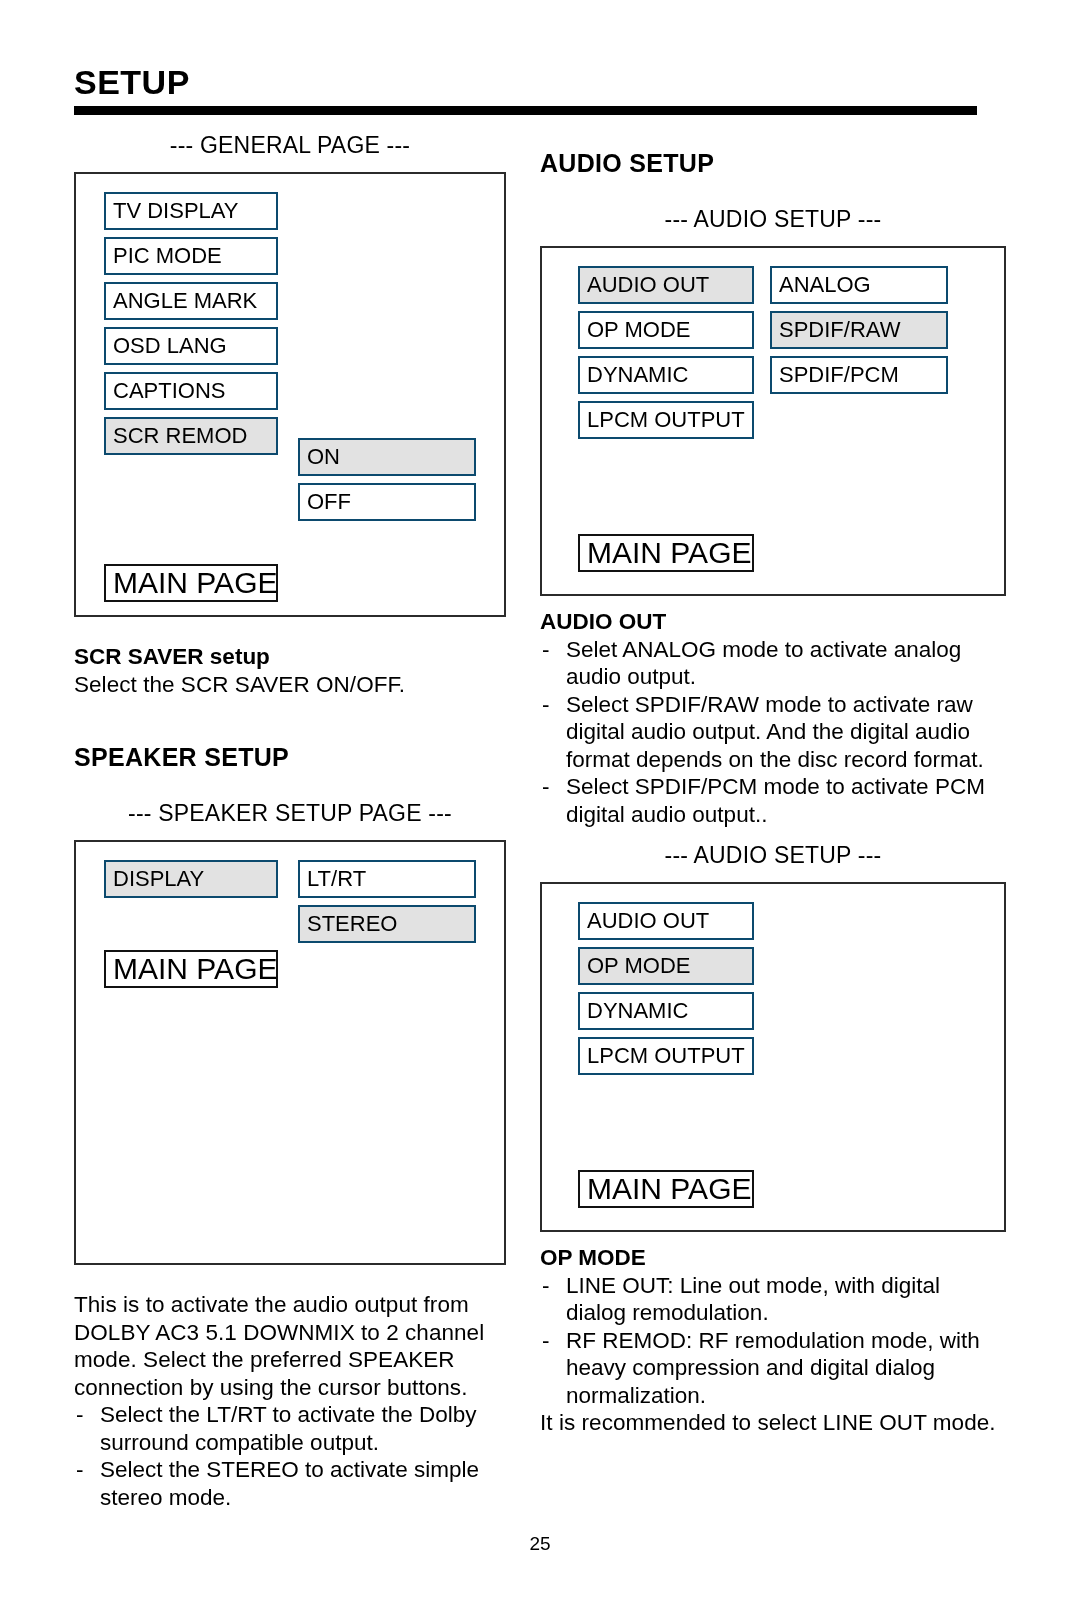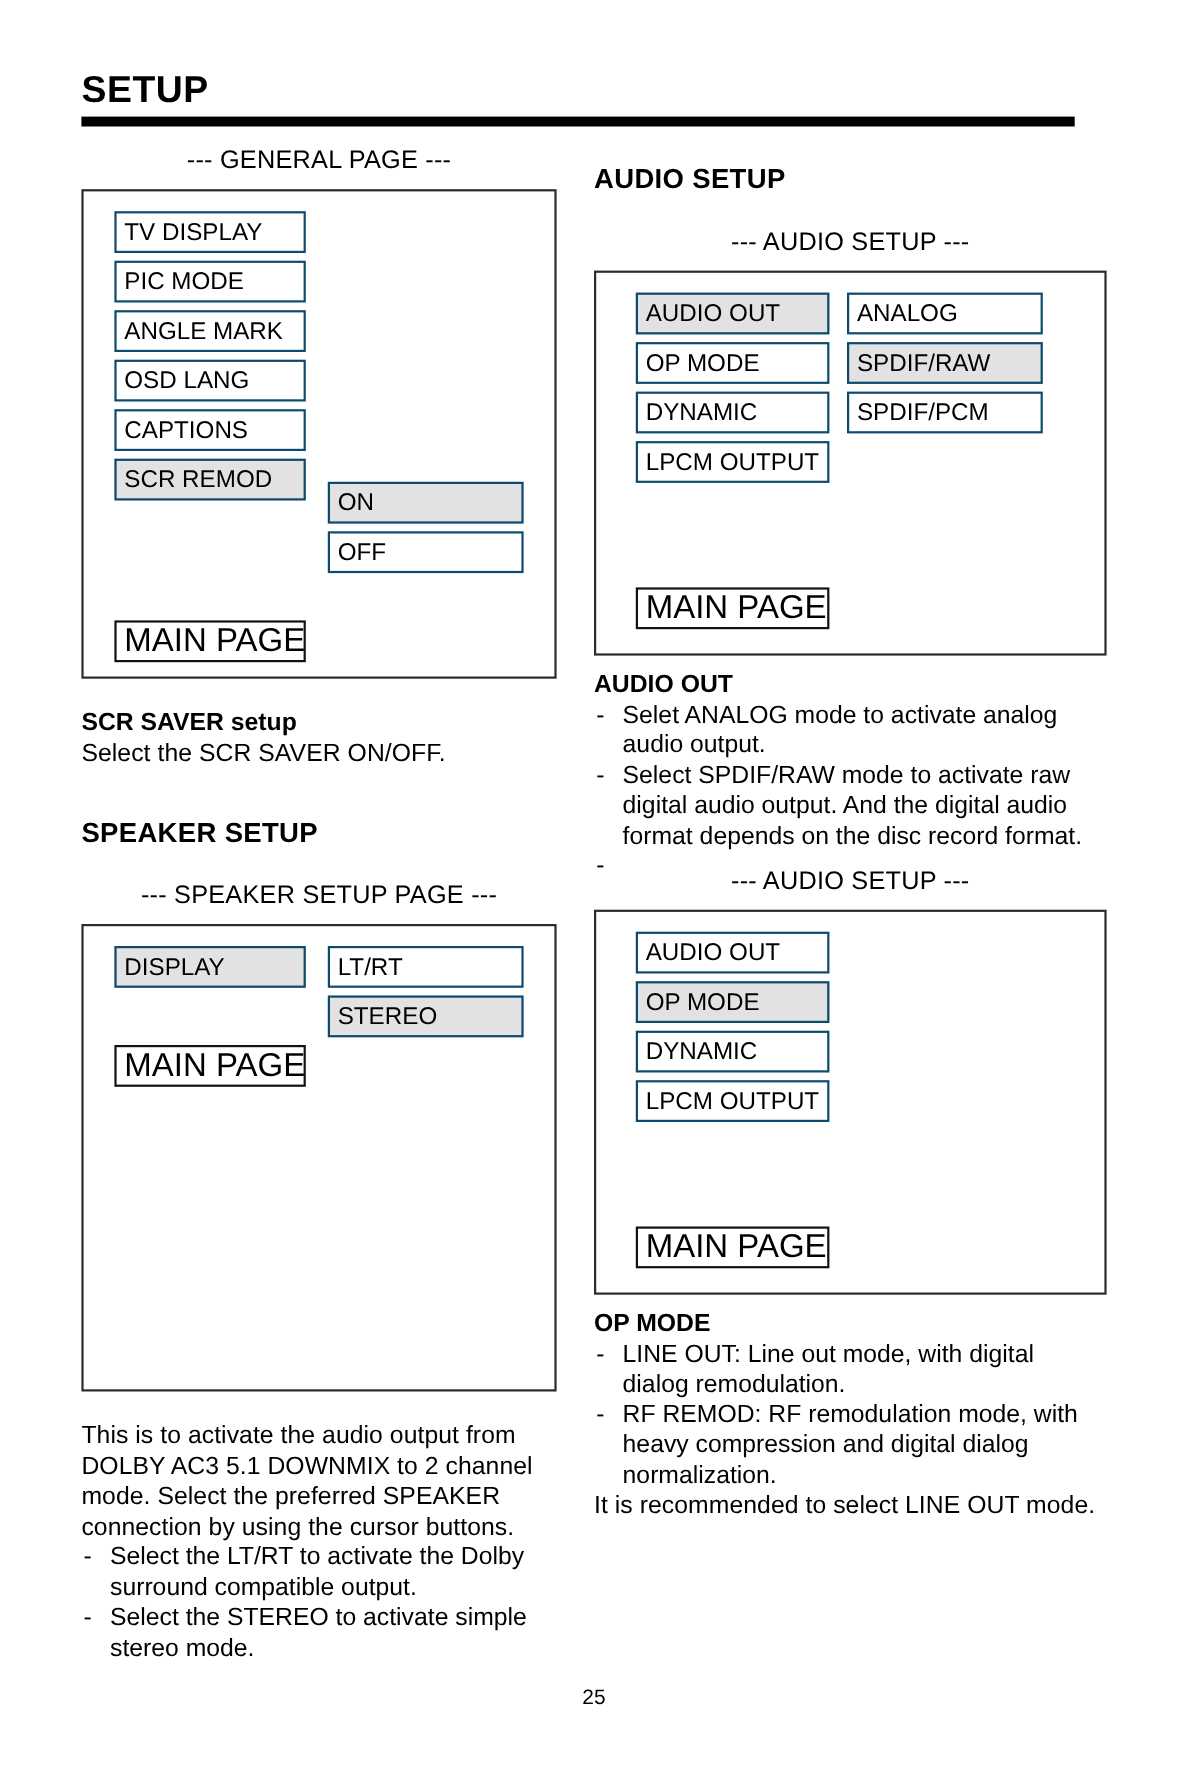--- a/index.html
+++ b/index.html
@@ -251,21 +251,21 @@
         <div class="osd-item">SPDIF/PCM</div>
       </div>
       <div class="osd-main">MAIN PAGE</div>
     </div>
 
     <div class="spacer-s"></div>
     <div class="para-bold">AUDIO OUT</div>
     <ul class="bullets">
       <li><span class="dash">-</span><span>Selet ANALOG mode to activate analog audio output.</span></li>
       <li><span class="dash">-</span><span>Select SPDIF/RAW mode to activate raw digital audio output. And the digital audio format depends on the disc record format.</span></li>
-      <li><span class="dash">-</span></li>
+      <li><span class="dash">-</span><span>Select SPDIF/PCM mode to activate PCM digital audio output..</span></li>
     </ul>
 
     <div class="spacer-s"></div>
     <div class="screen-caption">--- AUDIO SETUP ---</div>
     <div class="spacer-s"></div>
 
     <div class="osd screen-audio offset-b">
       <div class="osd-col-a">
         <div class="osd-item">AUDIO OUT</div>
         <div class="osd-item sel">OP MODE</div>

